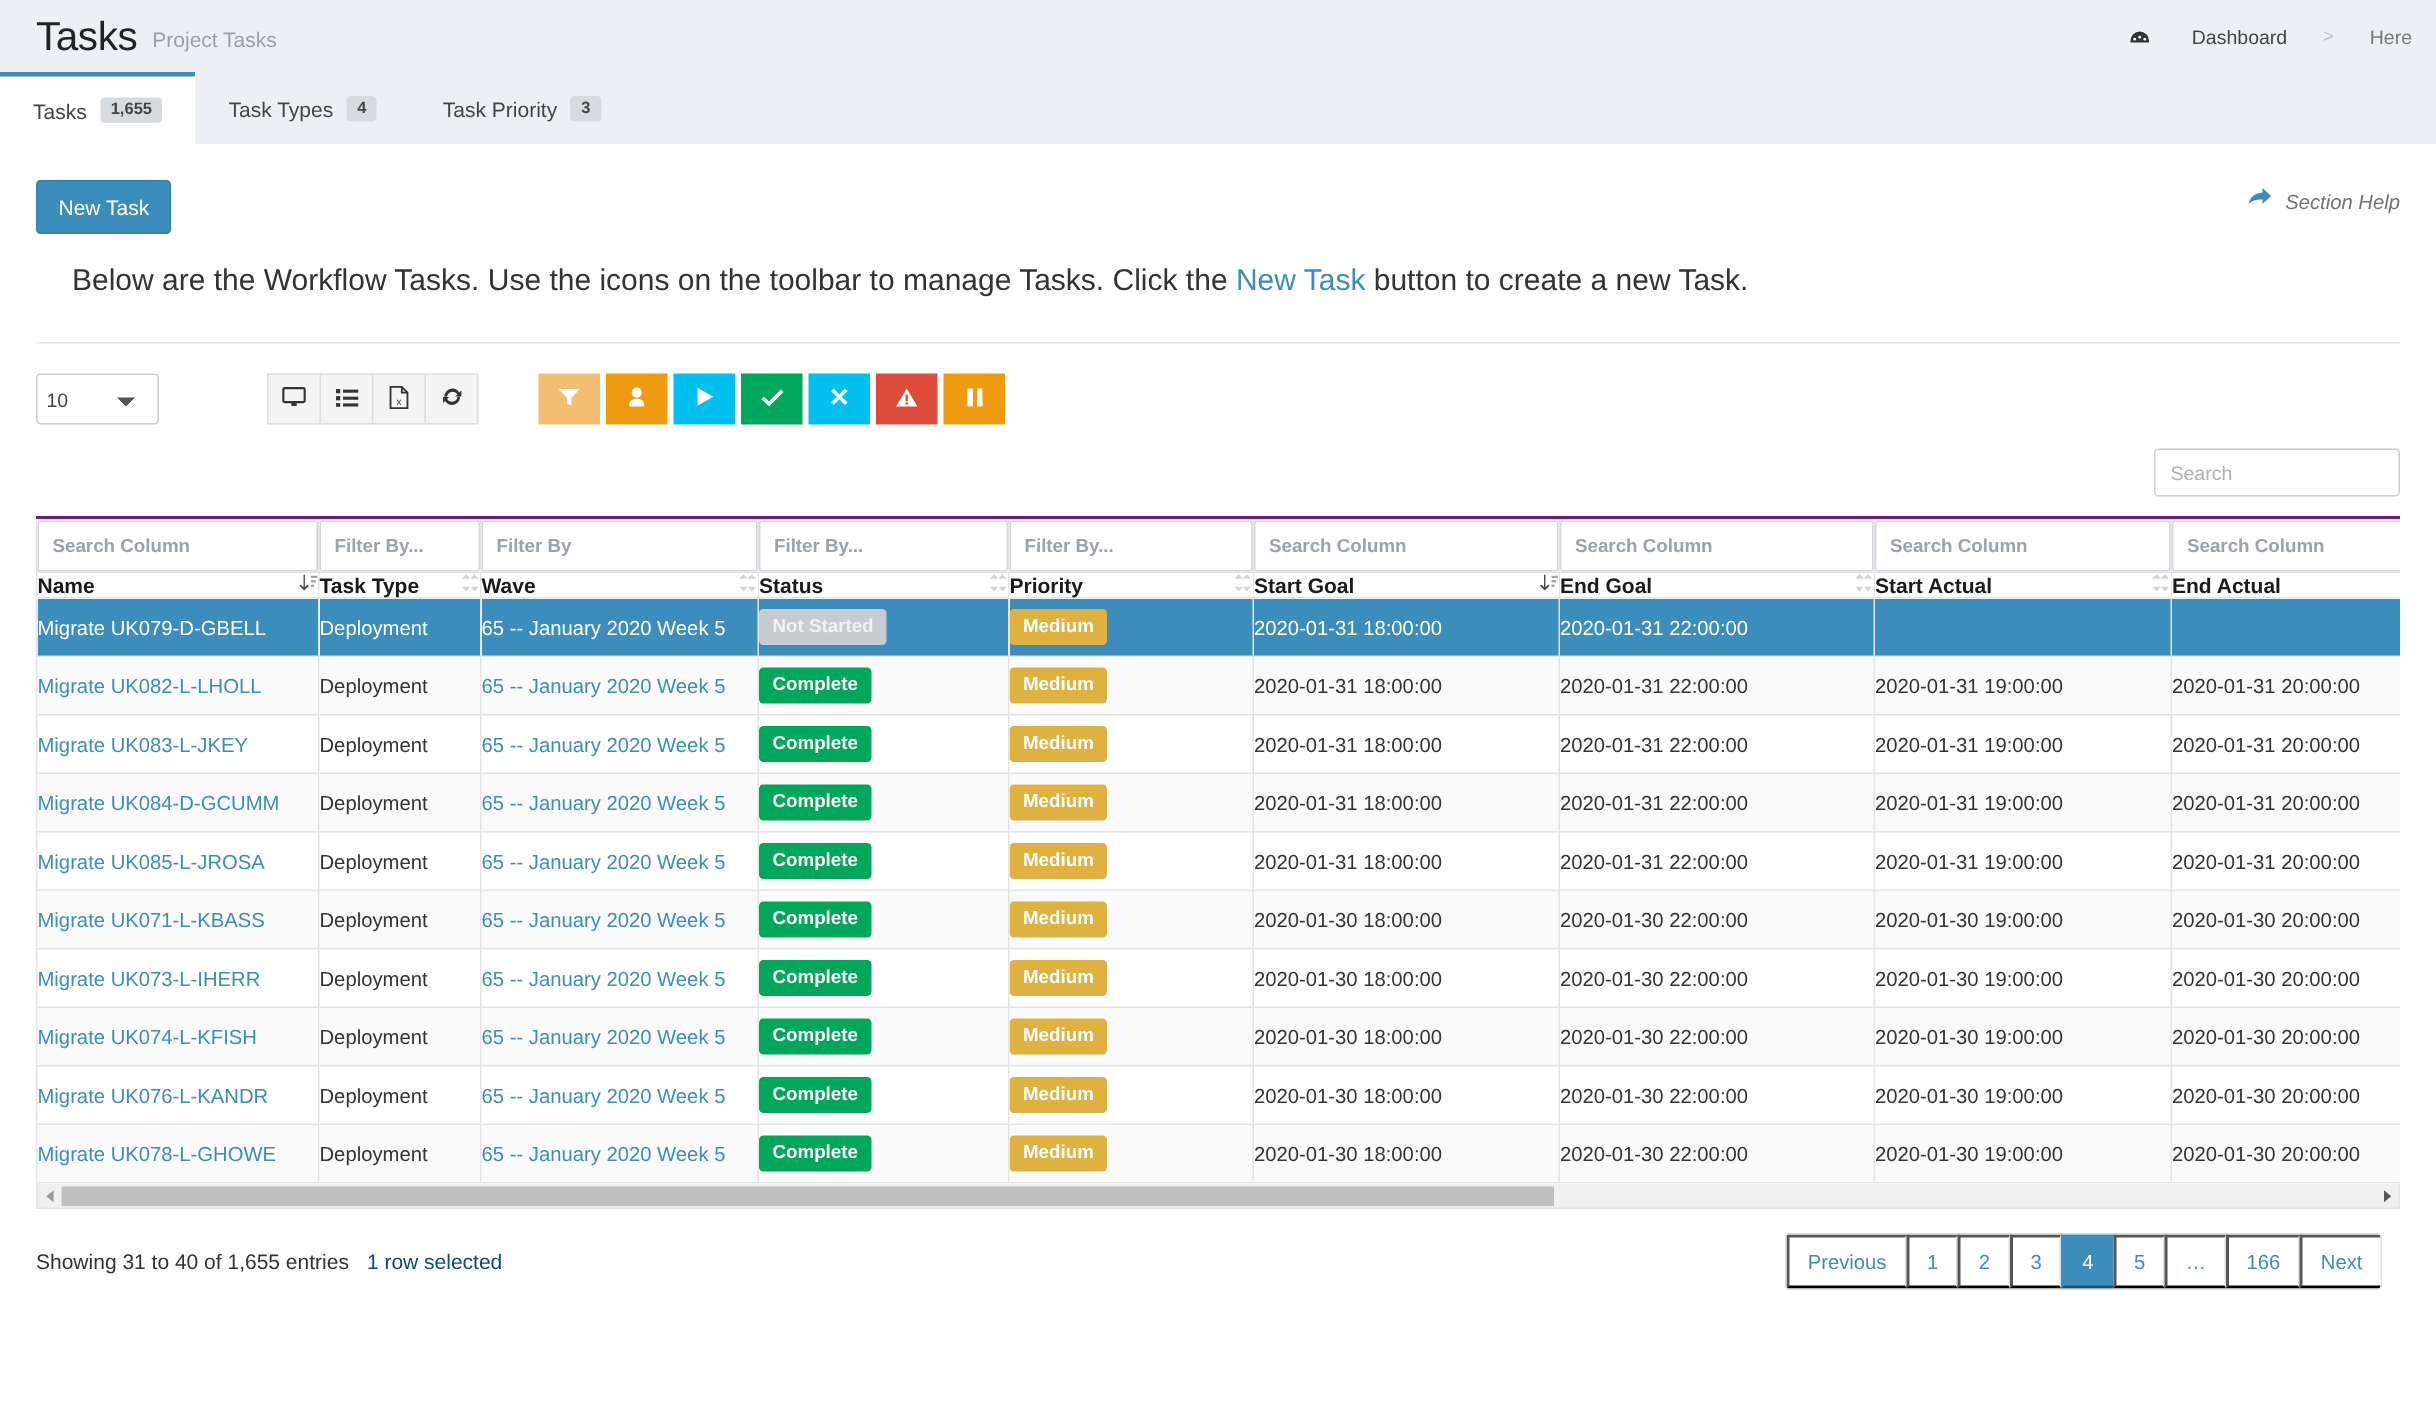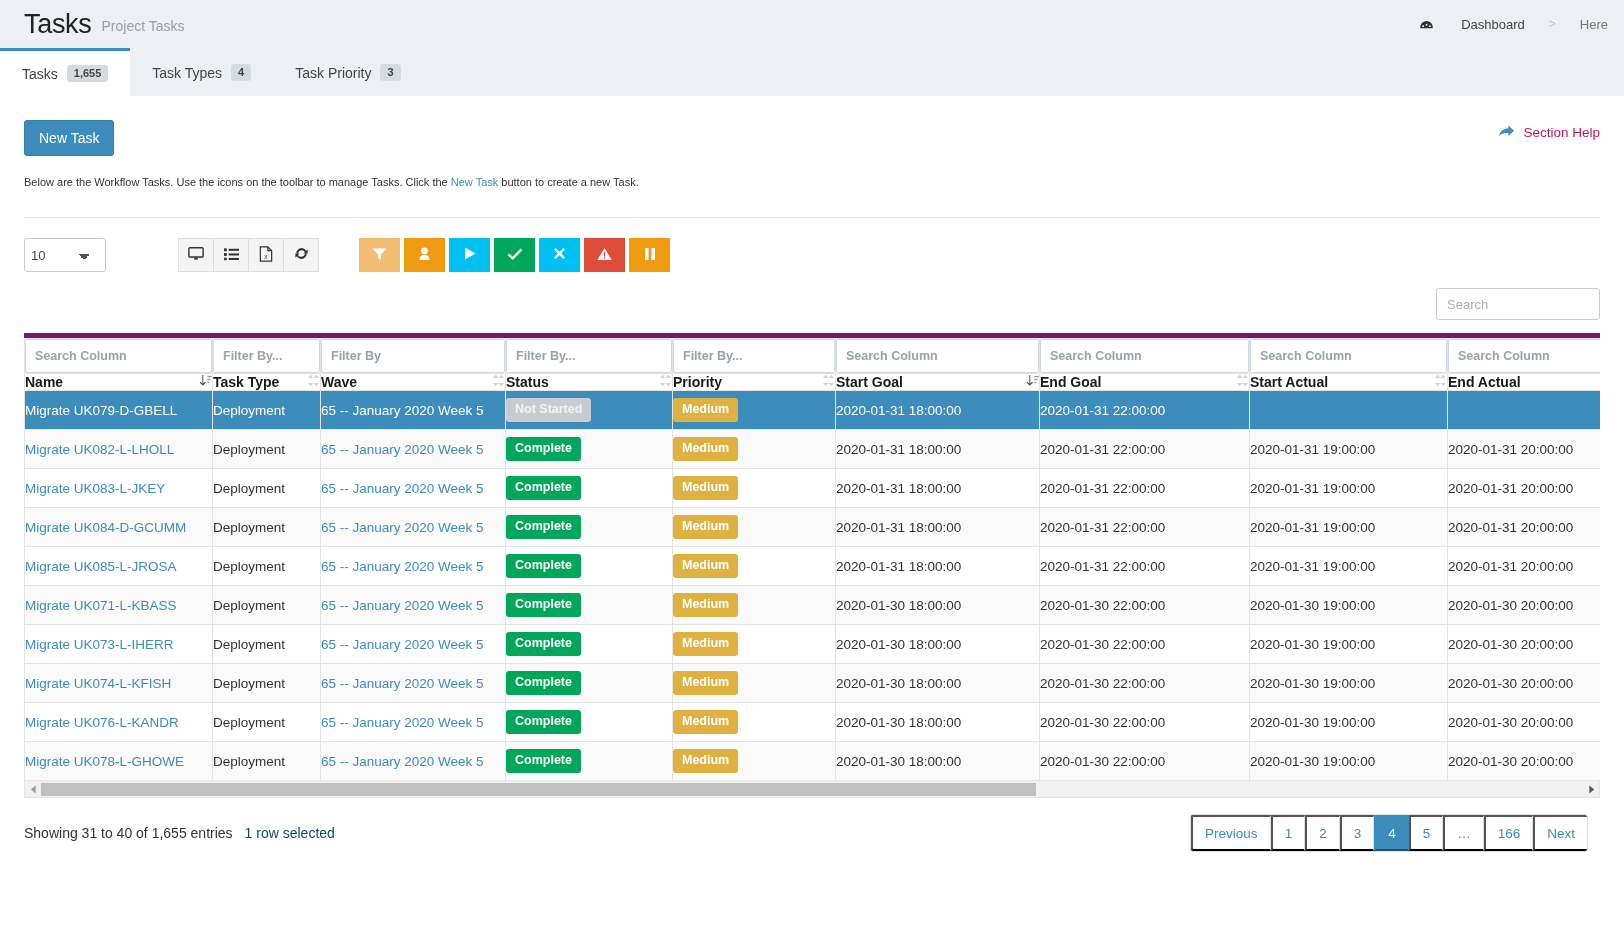--- a/index.html
+++ b/index.html
@@ -118,32 +118,34 @@
     border-radius: 3px;
     padding: 9px 14px;
     font-size: 14px;
     font-family: inherit;
     cursor: pointer;
     line-height: 1.15;
   }
   .section-help {
     margin-left: auto;
     display: flex;
-    align-items: flex-start;
+    align-items: flex-end;
     gap: 8px;
-    color: #be185d;
+    color: #737373;
     font-size: 13.5px;
     cursor: pointer;
     padding-top: 5px;
+    font-style: italic;
   }
   .desc {
-    font-size: 11px;
+    font-size: 20px;
     color: #333;
     padding-top: 20px;
     padding-bottom: 5px;
+    margin-left: 24px;
   }
   .desc a { color: #3c8dbc; text-decoration: none; }
 
   .sep-line {
     border-top: 1px solid #e8e8e8;
     margin-top: 24px;
   }
 
   
   .table-toolbar {
@@ -226,21 +228,21 @@
     padding: 0 10px;
     color: #555;
     background: #fff;
   }
   .search-box::placeholder { color: #b0b0b0; }
 
   
   .table-scroll {
     position: relative;
     overflow: hidden;
-    border-top: 5px solid #701a75;
+    border-top: 2px solid #701a75;
     margin-top: 13px;
   }
   table.grid {
     border-collapse: collapse;
     width: 1760px;
     table-layout: fixed;
     font-size: 13.5px;
   }
   table.grid th, table.grid td {
     border: 1px solid #e4e4e4;

